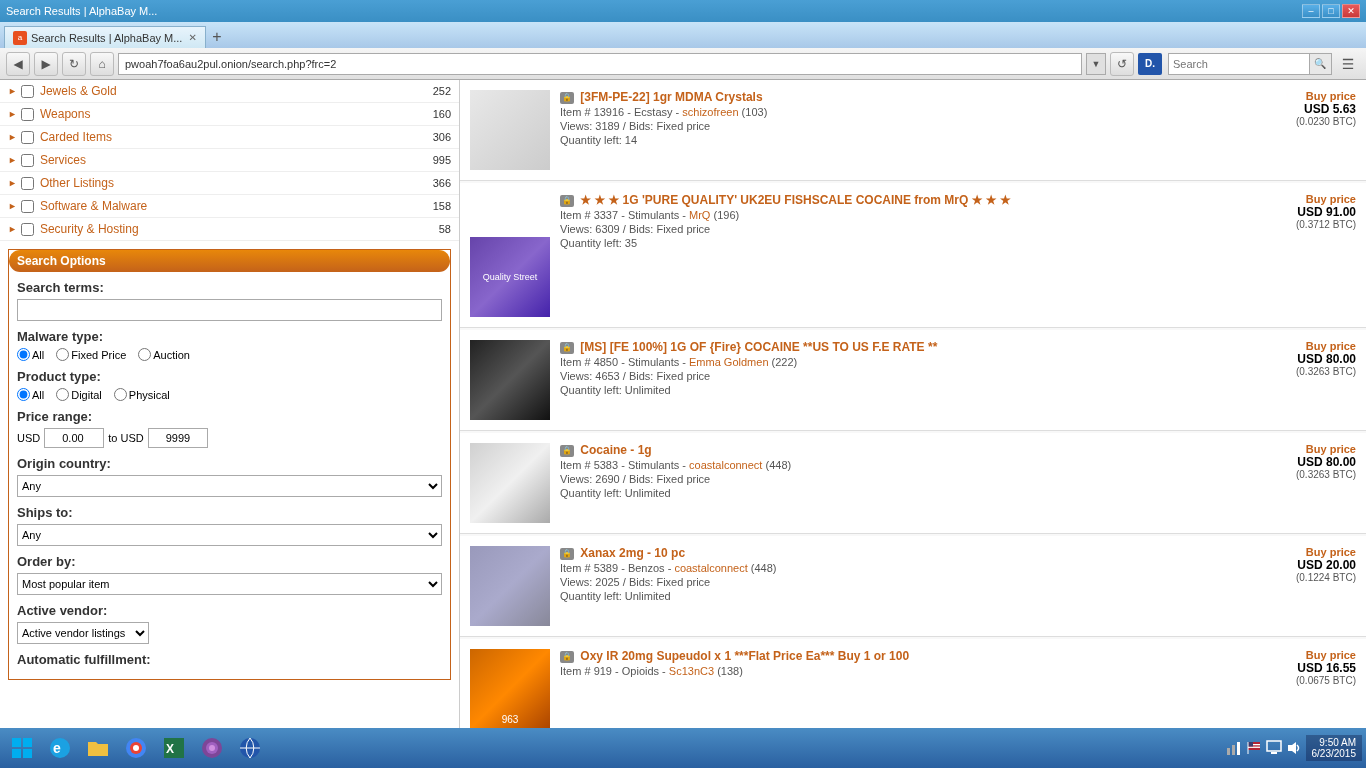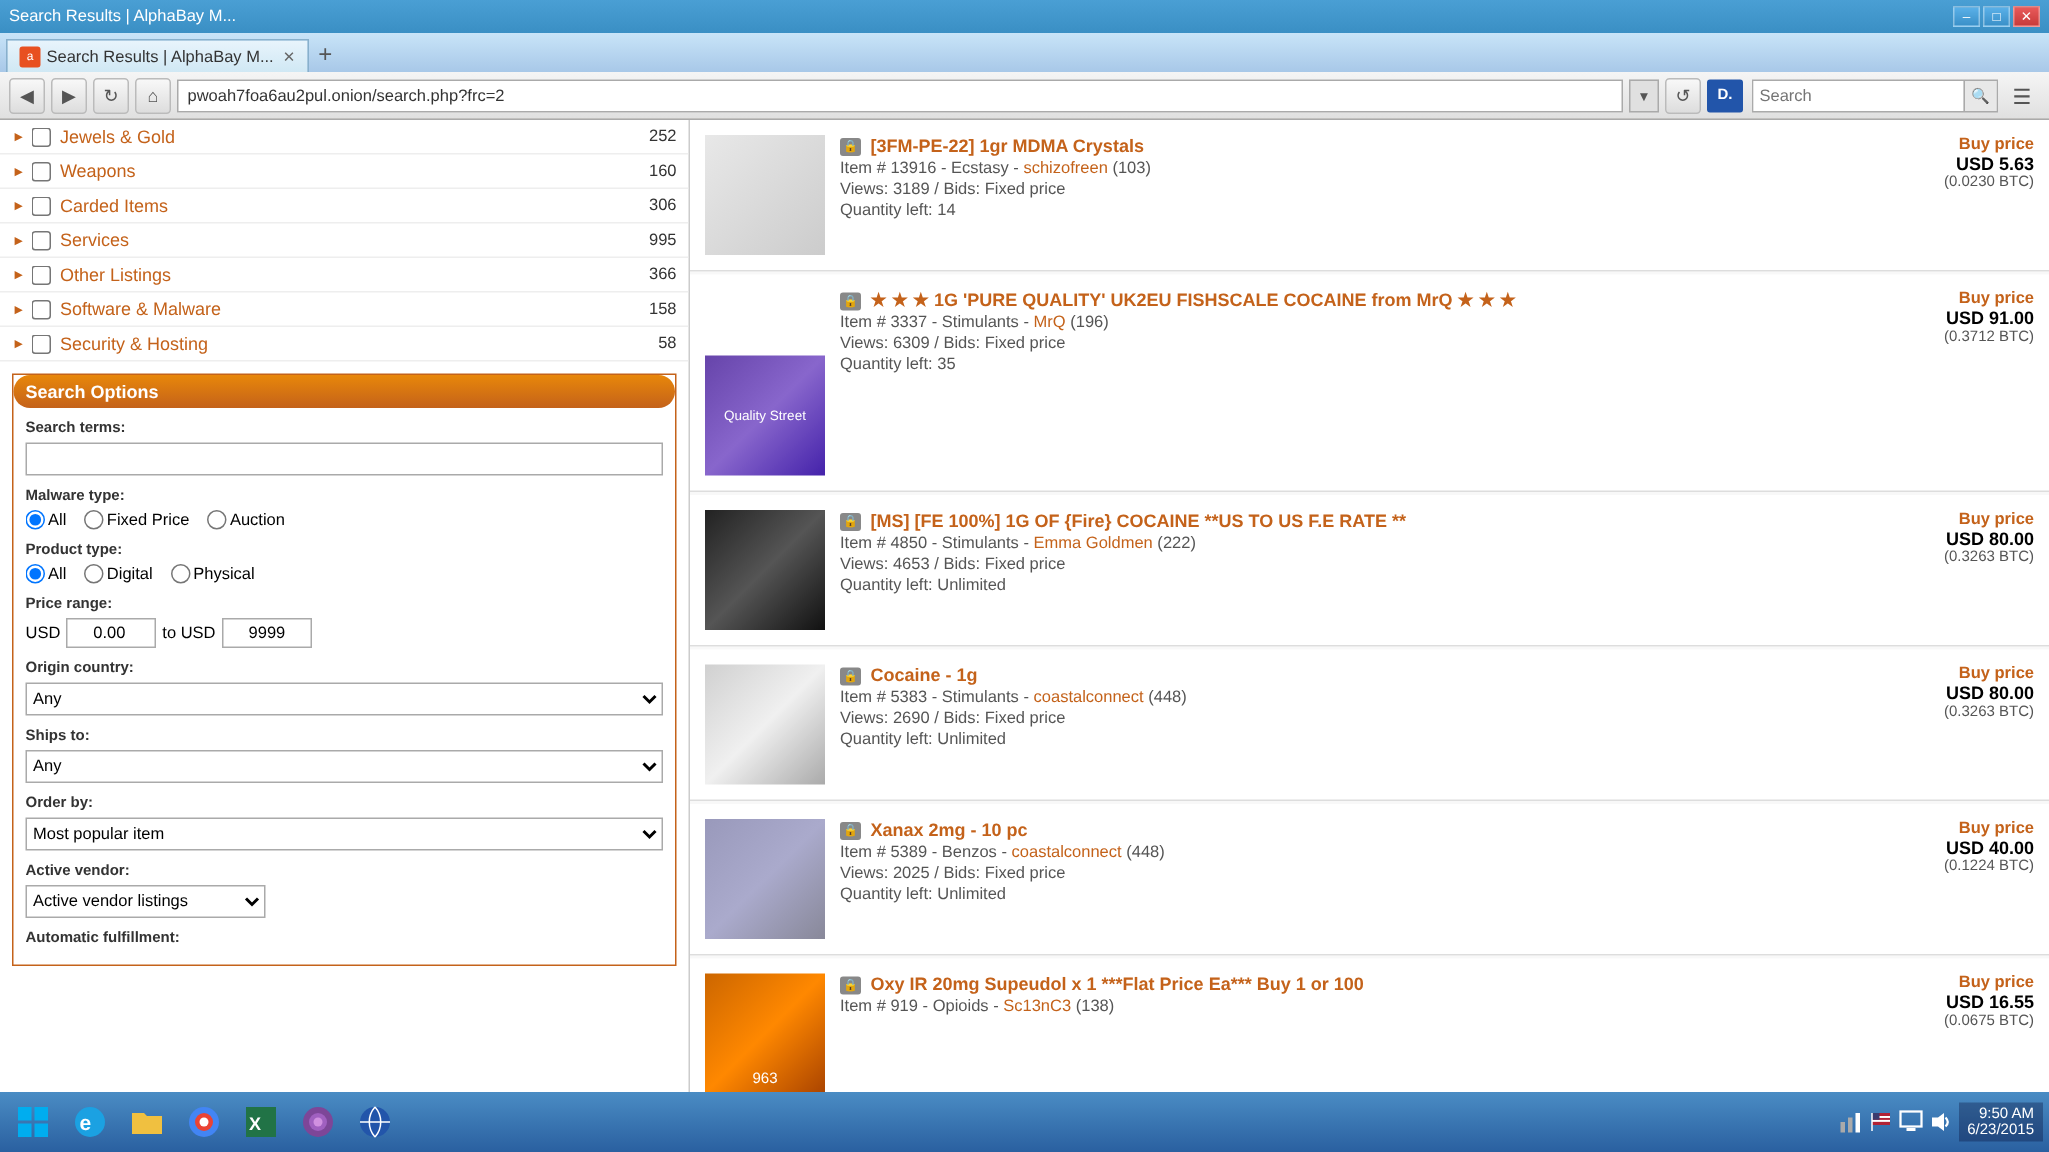--- a/index.html
+++ b/index.html
@@ -36,28 +36,28 @@
     .cat-item { display: flex; align-items: center; padding: 4px 8px; border-bottom: 1px solid #eee; }
     .cat-arrow { color: #c4621a; font-size: 9px; margin-right: 4px; cursor: pointer; }
     .cat-checkbox { width: 13px; height: 13px; margin-right: 6px; }
     .cat-name { color: #c4621a; flex: 1; font-size: 12px; text-decoration: none; }
     .cat-count { color: #333; font-size: 11px; }
 
     
     .search-options { margin: 8px; border: 1px solid #c4621a; background: #fff; }
     .search-options-header { background: linear-gradient(to bottom, #e8870a, #c4621a); color: white; font-weight: bold; padding: 4px 8px; font-size: 12px; border-radius: 11px; }
     .search-options-body { padding: 8px; }
-    .field-label { font-weight: bold; color: #333; margin-bottom: 4px; font-size: 10px; }
+    .field-label { font-weight: bold; color: #333; margin-bottom: 4px; font-size: 13px; }
     .text-input { width: 100%; height: 22px; border: 1px solid #aaa; padding: 0 4px; font-size: 11px; margin-bottom: 8px; }
     .radio-group { display: flex; gap: 12px; align-items: center; margin-bottom: 8px; }
     .radio-group label { font-size: 11px; display: flex; align-items: center; gap: 2px; }
     .price-range { display: flex; align-items: center; gap: 4px; margin-bottom: 8px; font-size: 11px; }
     .price-input { width: 60px; height: 20px; border: 1px solid #aaa; padding: 0 17px; font-size: 11px; }
     .select-field { width: 100%; height: 22px; border: 1px solid #aaa; font-size: 11px; margin-bottom: 8px; background: white; }
-    .vendor-select { width: 160px; height: 22px; border: 1px solid #aaa; font-size: 11px; background: white; }
+    .vendor-select { width: 132px; height: 22px; border: 1px solid #aaa; font-size: 11px; background: white; }
 
     
     .sidebar::-webkit-scrollbar { width: 14px; }
     .sidebar::-webkit-scrollbar-track { background: #f0f0f0; }
     .sidebar::-webkit-scrollbar-thumb { background: #c0c0c0; border: 1px solid #aaa; }
 
     
     .product-list { flex: 1; background: #f8f8f8; overflow-y: auto; }
     .product-item { display: flex; border-bottom: 1px solid #ddd; padding: 10px; background: white; margin-bottom: 2px; }
     .product-thumb { width: 80px; height: 80px; object-fit: cover; background: #ccc; flex-shrink: 0; margin-right: 10px; overflow: hidden; }
@@ -367,21 +367,21 @@
           </div>
           <div class="product-stats">
             Views: <span>2025</span> / Bids: <span>Fixed price</span>
           </div>
           <div class="product-qty">
             Quantity left: <span>Unlimited</span>
           </div>
         </div>
         <div class="product-price">
           <div class="price-label">Buy price</div>
-          <div class="price-usd">USD 40.00</div>
+          <div class="price-usd">USD 20.00</div>
           <div class="price-btc">(0.1224 BTC)</div>
         </div>
       </div>
 
       <div class="product-item">
         <div class="product-thumb thumb-orange" style="display:flex; align-items:flex-end; justify-content:center; color:white; font-size:10px; padding-bottom:4px;">963</div>
         <div class="product-info">
           <div class="product-title">
             <span class="escrow-icon">🔒</span>
             <a>Oxy IR 20mg Supeudol x 1 ***Flat Price Ea*** Buy 1 or 100</a>

